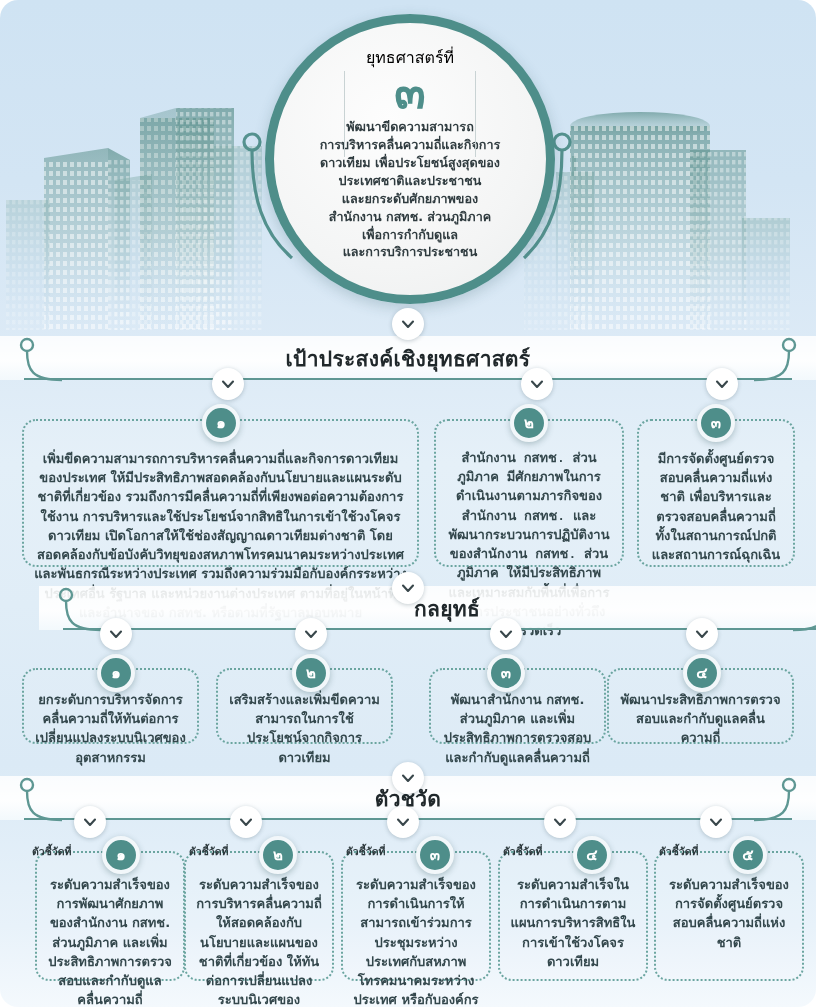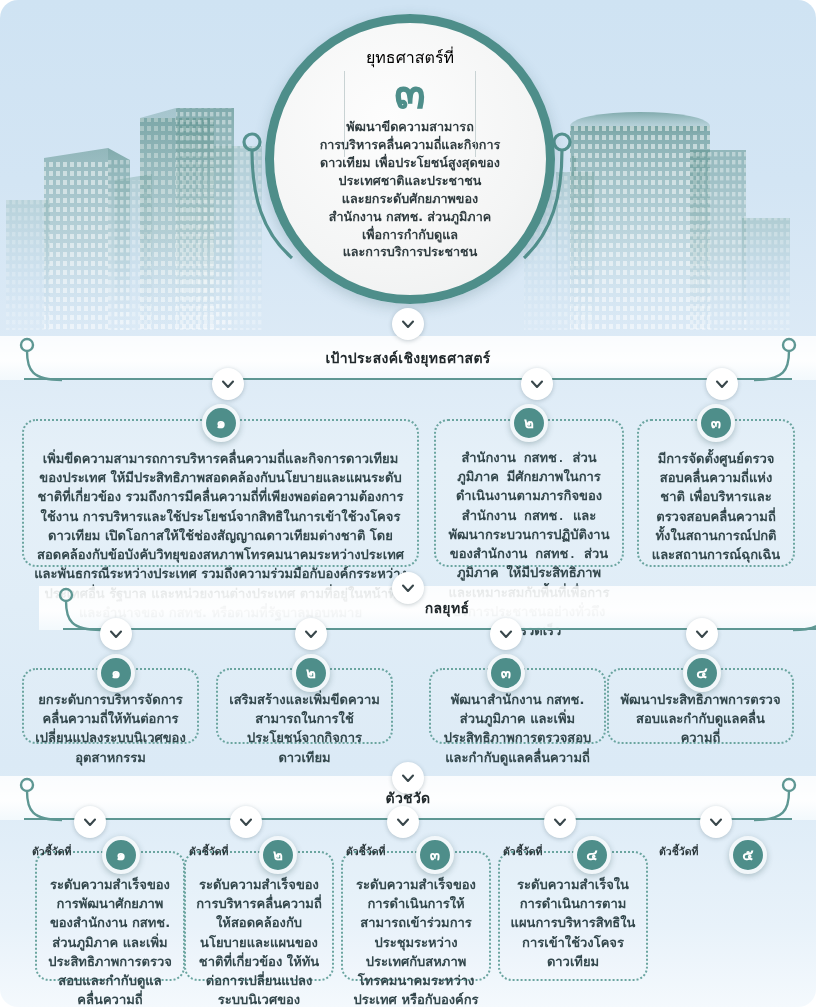--- a/index.html
+++ b/index.html
@@ -58,21 +58,21 @@
   .hero-guide { position: absolute; width: 1px; background: #c9d3d4; }
   .hero-guide.l { left: 70px; top: 48px; height: 86px; }
   .hero-guide.r { right: 70px; top: 48px; height: 86px; }
 
   
   .band {
     position: absolute; left: 0; width: 816px;
     background: linear-gradient(180deg, rgba(255,255,255,.86) 0%, rgba(255,255,255,.96) 55%, rgba(245,250,253,.9) 100%);
     display: flex; align-items: center; justify-content: center;
   }
-  .band-title { font-size: 14px; font-weight: bold; color: #20282b; letter-spacing: .3px; }
+  .band-title { font-size: 21px; font-weight: bold; color: #20282b; letter-spacing: .3px; }
   .band-rule { position: absolute; left: 24px; right: 24px; bottom: 0; height: 2px;
                background: #5e9793; }
 
   
   .pin { position: absolute; left: 18px; width: 46px; height: 46px; pointer-events: none; }
   .pin svg { display: block; }
   .pin-r { position: absolute; right: 18px; width: 46px; height: 46px; pointer-events: none; }
 
   
   .chev {
@@ -408,16 +408,19 @@
   </div>
   <span class="kpi-label" style="left:346px; top:843px;">ตัวชี้วัดที่</span>
   <div class="badge" style="left:416px; top:836px;">๓</div>
 
   <div class="dbox" style="left:498px; top:851px; width:150px; height:130px;">
     <p style="padding-top:22px;">ระดับความสำเร็จในการดำเนินการตามแผนการบริหารสิทธิในการเข้าใช้วงโคจรดาวเทียม</p>
   </div>
   <span class="kpi-label" style="left:503px; top:843px;">ตัวชี้วัดที่</span>
   <div class="badge" style="left:573px; top:836px;">๔</div>
 
+  <div class="dbox" style="left:654px; top:851px; width:150px; height:130px;">
+    <p style="padding-top:22px;">ระดับความสำเร็จของการจัดตั้งศูนย์ตรวจสอบคลื่นความถี่แห่งชาติ</p>
+  </div>
   <span class="kpi-label" style="left:659px; top:843px;">ตัวชี้วัดที่</span>
   <div class="badge" style="left:729px; top:836px;">๕</div>
 
 </div>
 
 </body></html>

